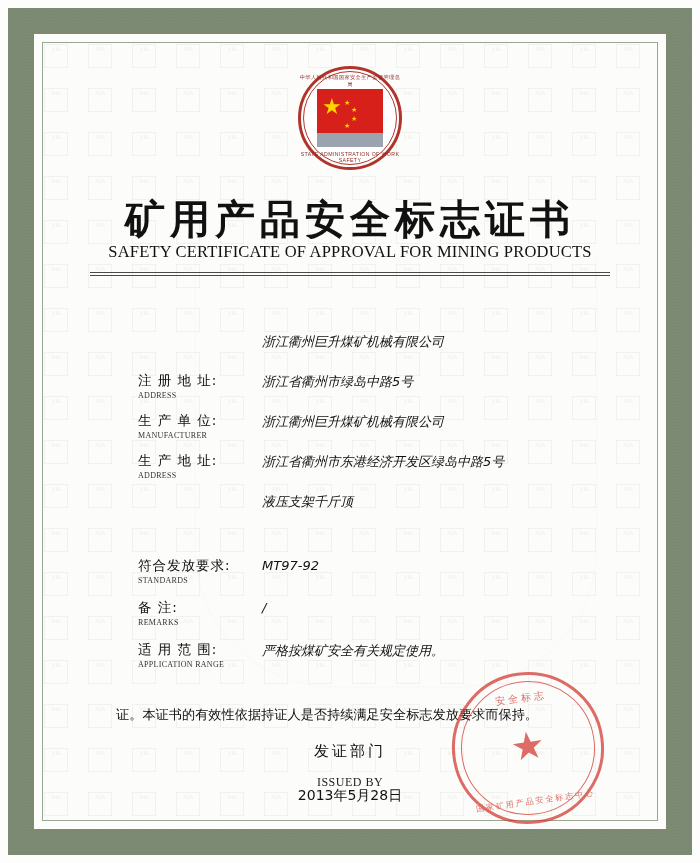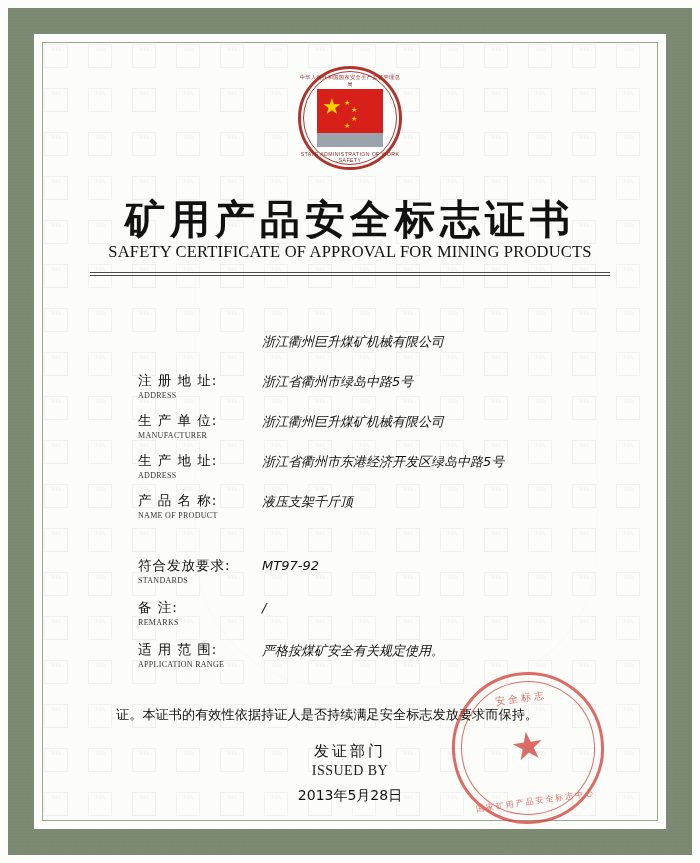--- a/index.html
+++ b/index.html
@@ -291,24 +291,24 @@
     right: 0;
     text-align: center;
   }
   .issued .cn {
     font-size: 15px;
     letter-spacing: 3px;
     font-family: "DejaVu Sans", "Liberation Sans", sans-serif;
     color: #111;
   }
   .issued .en {
-    font-size: 14px;
+    font-size: 12px;
     letter-spacing: 0.5px;
     color: #222;
-    margin-top: 2px;
+    margin-top: 14px;
   }
   .issue-date {
     position: absolute;
     top: 735px;
     left: 0;
     right: 0;
     text-align: center;
     font-size: 14px;
     color: #111;
     font-family: "DejaVu Sans", "Liberation Sans", sans-serif;
@@ -661,24 +661,20 @@
           <div class="value val">浙江衢州巨升煤矿机械有限公司</div>
         </div>
         <div class="row">
           <div class="labels">
             <div class="lbl-cn">生 产 地 址:</div>
             <div class="lbl-en">ADDRESS</div>
           </div>
           <div class="value val">浙江省衢州市东港经济开发区绿岛中路5号</div>
         </div>
         <div class="row">
-          <div class="labels">
-            <div class="lbl-cn">产 品 名 称:</div>
-            <div class="lbl-en">NAME OF PRODUCT</div>
-          </div>
           <div class="value val">液压支架千斤顶</div>
         </div>
       </div>
 
     <div class="section2" id="rows-second">
         <div class="row">
           <div class="labels">
             <div class="lbl-cn">符合发放要求:</div>
             <div class="lbl-en">STANDARDS</div>
           </div>

